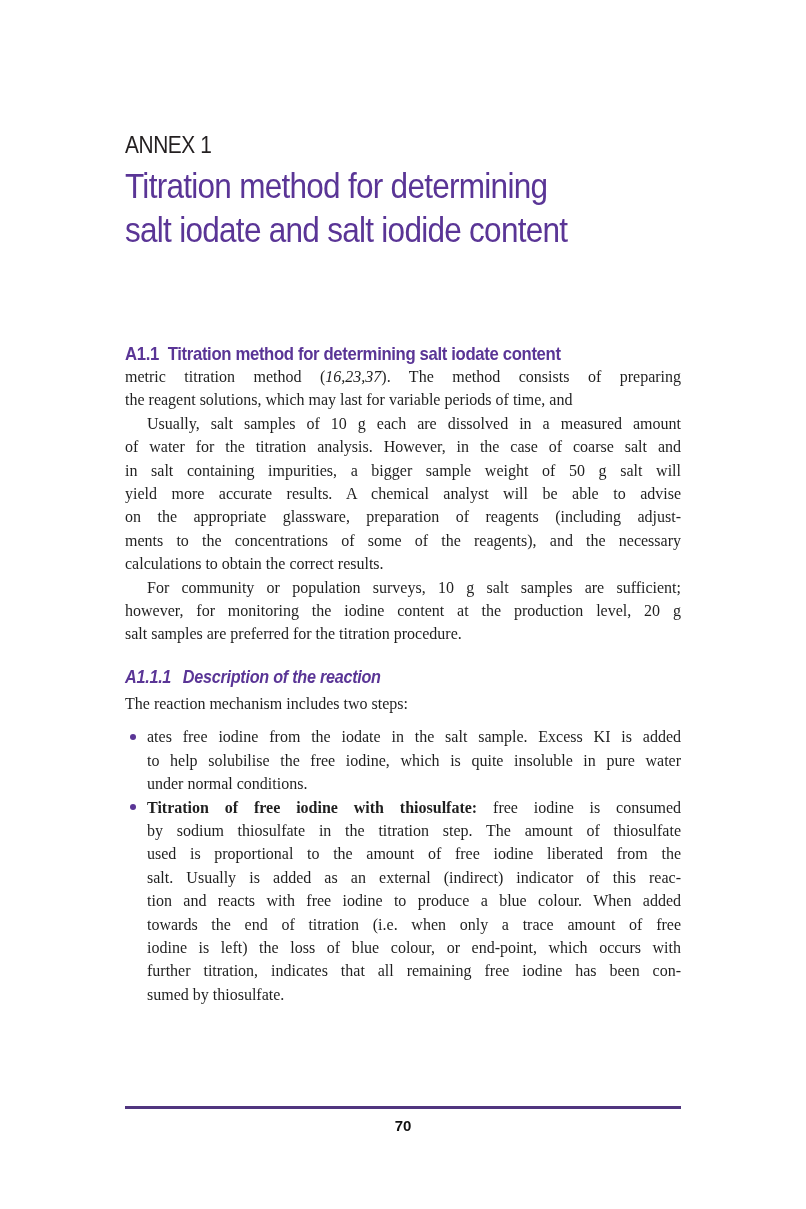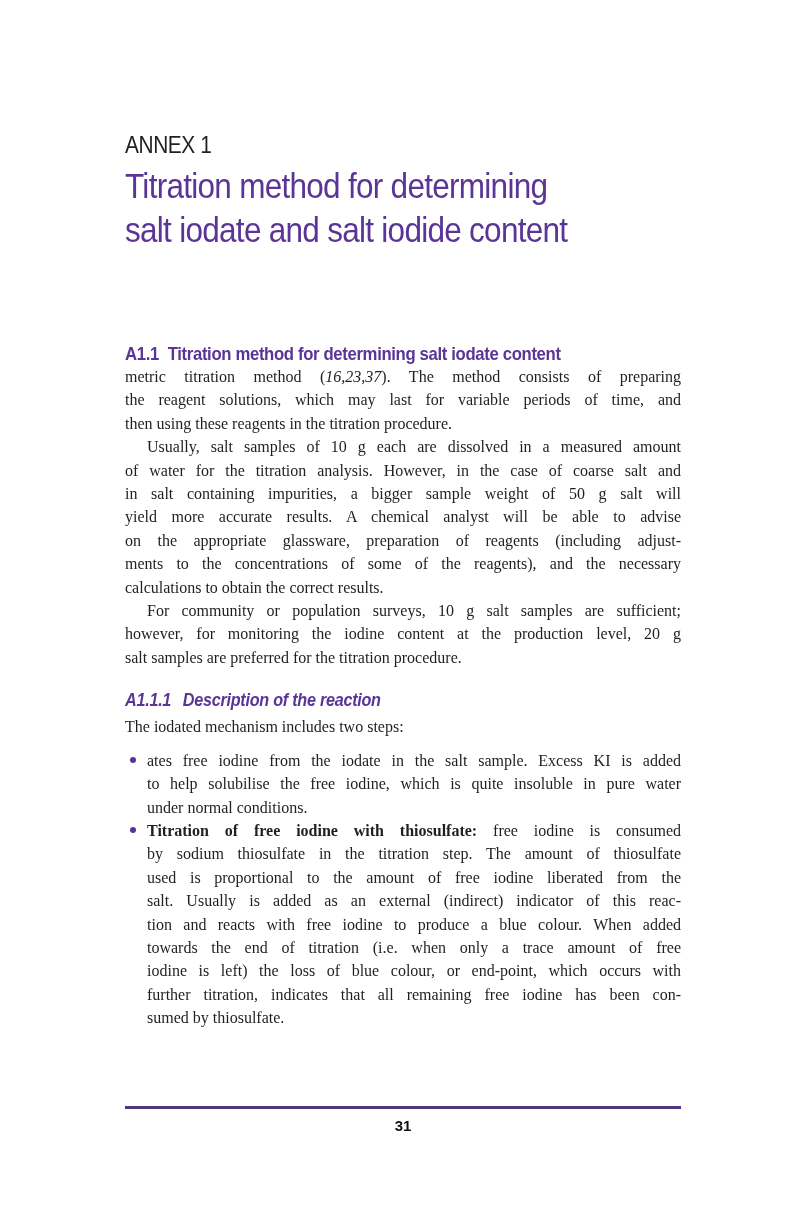--- a/index.html
+++ b/index.html
@@ -129,21 +129,20 @@
     <div>salt iodate and salt iodide content</div>
   </h1>
 
   <h2 class="h2 condensed">
     <span class="h2-num">A1.1</span><span>Titration method for determining salt iodate content</span>
   </h2>
 
   <div class="para">
       <div class="line">metric titration method (<i>16,23,37</i>). The method consists of preparing</div>
       <div class="line">the reagent solutions, which may last for variable periods of time, and</div>
-      <div class="line">then using these reagents in the titration procedure.</div>
     </div>
 
   <div class="para indent">
       <div class="line">Usually, salt samples of 10 g each are dissolved in a measured amount</div>
       <div class="line">of water for the titration analysis. However, in the case of coarse salt and</div>
       <div class="line">in salt containing impurities, a bigger sample weight of 50 g salt will</div>
       <div class="line">yield more accurate results. A chemical analyst will be able to advise</div>
       <div class="line">on the appropriate glassware, preparation of reagents (including adjust-</div>
       <div class="line">ments to the concentrations of some of the reagents), and the necessary</div>
       <div class="line">calculations to obtain the correct results.</div>
@@ -152,21 +151,21 @@
   <div class="para indent">
       <div class="line">For community or population surveys, 10 g salt samples are sufficient;</div>
       <div class="line">however, for monitoring the iodine content at the production level, 20 g</div>
       <div class="line">salt samples are preferred for the titration procedure.</div>
     </div>
 
   <h3 class="h3 condensed">
     <span class="h3-num">A1.1.1</span><span>Description of the reaction</span>
   </h3>
 
-  <div class="intro">The iodated mechanism includes two steps:</div>
+  <div class="intro">The reaction mechanism includes two steps:</div>
 
   <ul class="bullets">
     <li class="bullet">
       <span class="dot"></span>
       <div class="para">
           <div class="line">ates free iodine from the iodate in the salt sample. Excess KI is added</div>
           <div class="line">to help solubilise the free iodine, which is quite insoluble in pure water</div>
           <div class="line">under normal conditions.</div>
         </div>
     </li>
@@ -182,13 +181,13 @@
           <div class="line">iodine is left) the loss of blue colour, or end-point, which occurs with</div>
           <div class="line">further titration, indicates that all remaining free iodine has been con-</div>
           <div class="line">sumed by thiosulfate.</div>
         </div>
     </li>
   </ul>
 
 </div>
 
 <div class="footer-rule"></div>
-<div class="pagenum">31</div>
+<div class="pagenum">70</div>
 
 </body></html>

